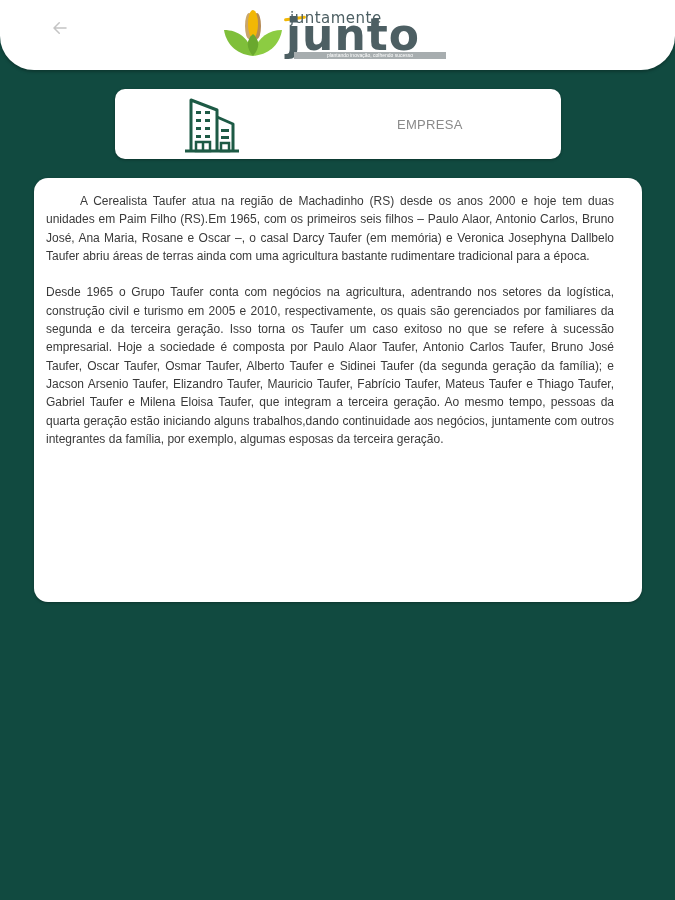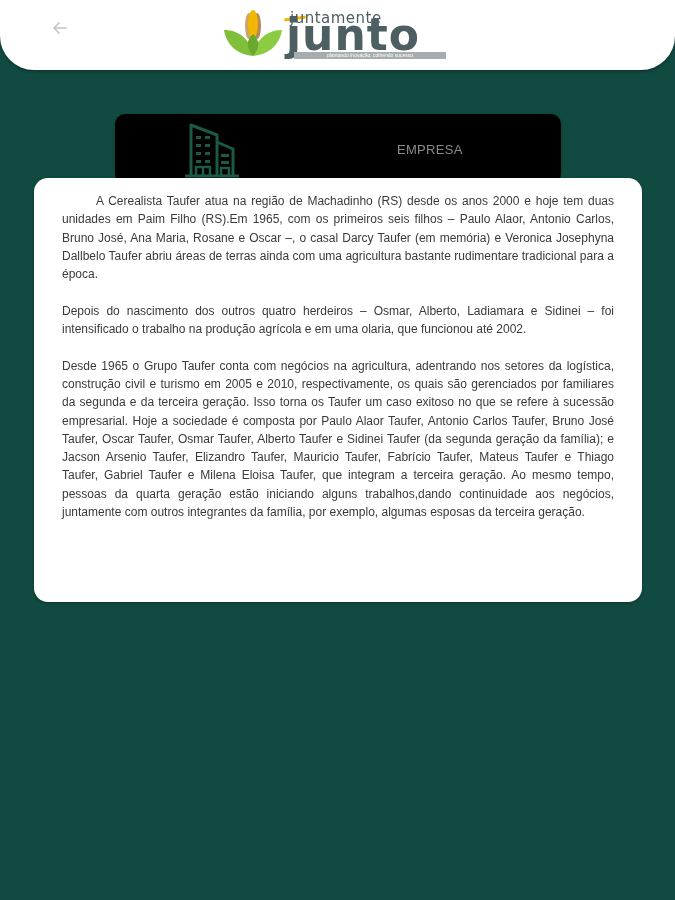--- a/index.html
+++ b/index.html
@@ -41,33 +41,32 @@
     font-family: "DejaVu Sans", sans-serif;
   }
   .logo-tag {
     position: absolute; left: 70px; top: 44px; width: 152px; height: 7px;
     background: #a7adaf; color: #ffffff;
     font-size: 5px; line-height: 7px; text-align: center;
     white-space: nowrap; overflow: hidden;
   }
   .section-card {
     position: absolute; left: 115px; top: 89px; width: 446px; height: 70px;
-    background: #000000; border-radius: 10px;
+    background: #ffffff; border-radius: 10px;
     box-shadow: 0 1px 3px rgba(0,0,0,0.3);
-    margin-top: 25px;
   }
   .section-icon { position: absolute; left: 68px; top: 8px; width: 58px; height: 56px; }
   .section-label {
     position: absolute; left: 282px; top: 28px;
     font-size: 13px; color: #8a8a8a; letter-spacing: 0.3px;
   }
   .content-card {
     position: absolute; left: 34px; top: 178px; width: 608px; height: 424px;
     background: #ffffff; border-radius: 14px;
-    padding: 14px 28px 0 28px;
+    padding: 14px 28px 0 12px;
     box-shadow: 0 1px 3px rgba(0,0,0,0.3);
   }
   .content-card p {
     font-size: 12px; line-height: 18.3px; color: #3a3a3a;
     text-align: justify; margin-bottom: 18.3px;
   }
   .content-card p.first { text-indent: 34px; }
   .content-card p:last-child { margin-bottom: 0; }
 </style>
 </head>
@@ -119,15 +118,14 @@
       <rect x="13" y="45" width="14" height="9"></rect>
       <path d="M20 45 V54"></path>
       <rect x="38" y="46" width="8" height="8"></rect>
     </g>
   </svg>
   <div class="section-label">EMPRESA</div>
 </div>
 
 <div class="content-card">
   <p class="first">A Cerealista Taufer atua na região de Machadinho (RS) desde os anos 2000 e hoje tem duas unidades em Paim Filho (RS).Em 1965, com os primeiros seis filhos – Paulo Alaor, Antonio Carlos, Bruno José, Ana Maria, Rosane e Oscar –, o casal Darcy Taufer (em memória) e Veronica Josephyna Dallbelo Taufer abriu áreas de terras ainda com uma agricultura bastante rudimentare tradicional para a época.</p>
-  <p>Depois do nascimento dos outros quatro herdeiros – Osmar, Alberto, Ladiamara e Sidinei – foi intensificado o trabalho na produção agrícola e em uma olaria, que funcionou até 2002.</p>
   <p>Desde 1965 o Grupo Taufer conta com negócios na agricultura, adentrando nos setores da logística, construção civil e turismo em 2005 e 2010, respectivamente, os quais são gerenciados por familiares da segunda e da terceira geração. Isso torna os Taufer um caso exitoso no que se refere à sucessão empresarial. Hoje a sociedade é composta por Paulo Alaor Taufer, Antonio Carlos Taufer, Bruno José Taufer, Oscar Taufer, Osmar Taufer, Alberto Taufer e Sidinei Taufer (da segunda geração da família); e Jacson Arsenio Taufer, Elizandro Taufer, Mauricio Taufer, Fabrício Taufer, Mateus Taufer e Thiago Taufer, Gabriel Taufer e Milena Eloisa Taufer, que integram a terceira geração. Ao mesmo tempo, pessoas da quarta geração estão iniciando alguns trabalhos,dando continuidade aos negócios, juntamente com outros integrantes da família, por exemplo, algumas esposas da terceira geração.</p>
 </div>
 
 </body></html>

